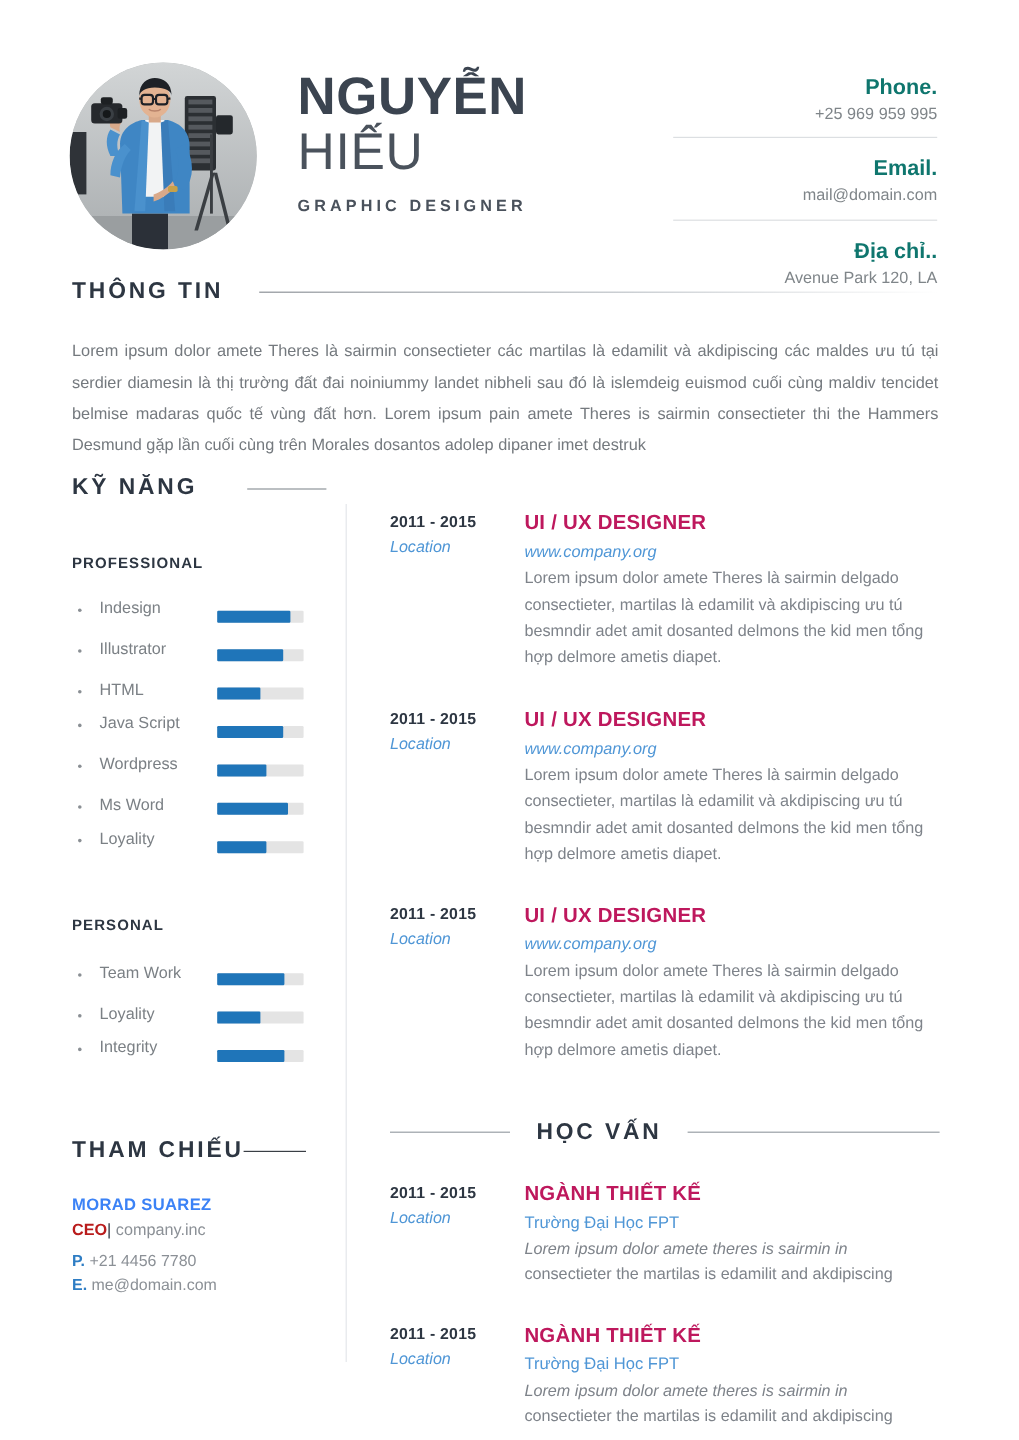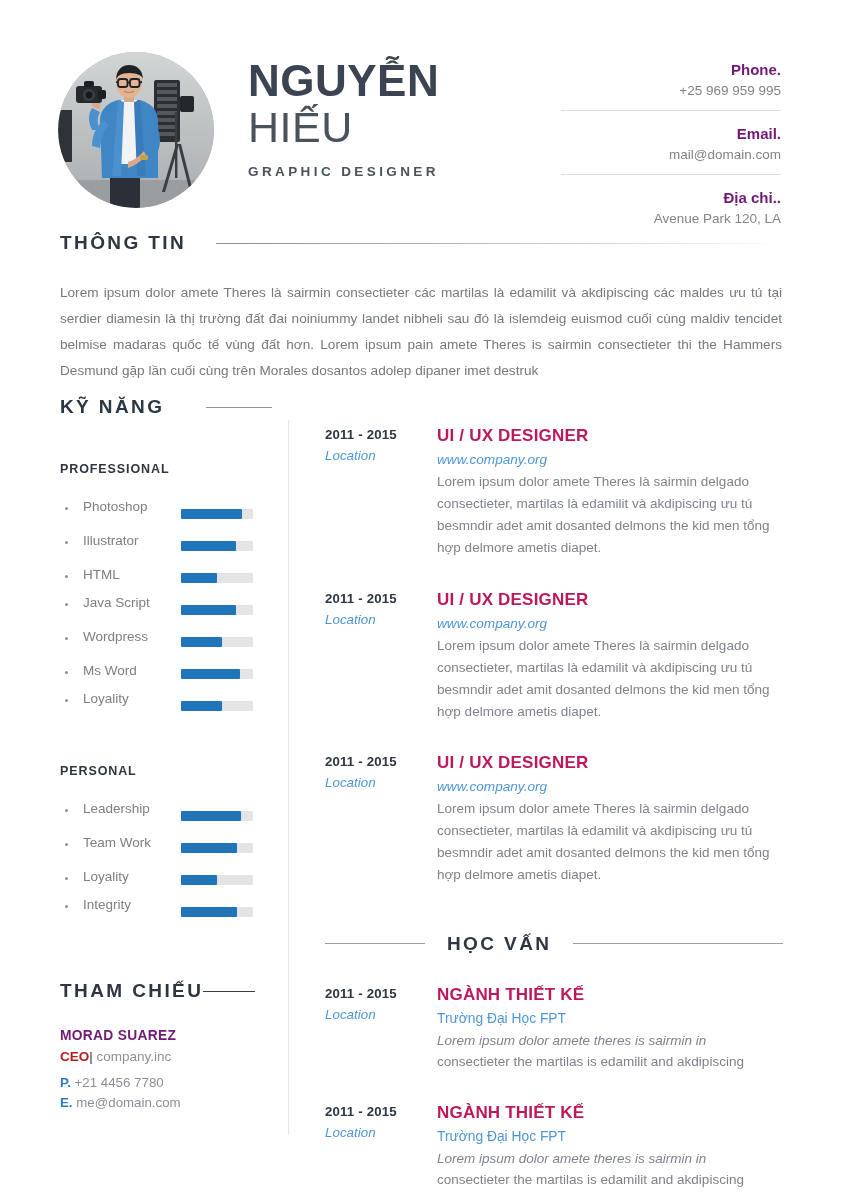--- a/index.html
+++ b/index.html
@@ -81,23 +81,23 @@
     top: 58px;
     width: 220px;
     text-align: right;
   }
   .contact-item { padding: 1px 0 9px 0; }
   .contact-item + .contact-item {
     border-top: 1px solid #dcdfe2;
     padding-top: 12px;
   }
   .contact-label {
-    color: #701a75;
-    font-weight: 700;
-    font-size: 15px;
+    color: #0f766e;
+    font-weight: 700;
+    font-size: 18px;
     line-height: 1.45;
   }
   .contact-value {
     color: #7f8589;
     font-size: 13.5px;
     line-height: 1.5;
   }
 
   
   .sec-head {
@@ -208,21 +208,21 @@
     border-radius: 1px;
   }
 
   
   .ref-sec { margin-top: 52px; }
   .ref-head { display:flex; align-items:center; }
   .ref-head .sec-title { margin-right: 0px; }
   .ref-head .rule { width: 52px; flex: 0 0 52px; background:#3a3f45; }
   .ref-name {
     margin-top: 26px;
-    color: #701a75;
+    color: #3b82f6;
     font-weight: 700;
     font-size: 13.8px;
     letter-spacing: 0.3px;
   }
   .ref-role {
     margin-top: 6px;
     font-size: 13.5px;
     color: #8b9096;
   }
   .ref-role b { color: #b91c1c; }
@@ -405,21 +405,21 @@
 
     <div class="left-head sec-head">
       <div class="sec-title">KỸ NĂNG</div>
       <div class="rule"></div>
     </div>
 
     <div class="sub-head">PROFESSIONAL</div>
     <div class="skill-list" id="prof-skills">
         <div class="skill-row">
           <span class="bullet" style="top: 9px;"></span>
-          <span class="skill-name" style="top: 1px;">Photoshop</span>
+          <span class="skill-name" style="top: 1px;">Indesign</span>
           <span class="bar-track" style="top: 11px;">
             <span class="bar-fill" style="display: block; width: 85%;"></span>
           </span>
         </div>
         <div class="skill-row">
           <span class="bullet" style="top: 11px;"></span>
           <span class="skill-name" style="top: 3px;">Illustrator</span>
           <span class="bar-track" style="top: 11px;">
             <span class="bar-fill" style="display: block; width: 77%;"></span>
           </span>
@@ -456,27 +456,20 @@
           <span class="bullet" style="top: 9px;"></span>
           <span class="skill-name" style="top: 1px;">Loyality</span>
           <span class="bar-track" style="top: 11px;">
             <span class="bar-fill" style="display: block; width: 57%;"></span>
           </span>
         </div>
       </div>
 
     <div class="sub-head" style="margin-top:42px">PERSONAL</div>
     <div class="skill-list" id="pers-skills">
-        <div class="skill-row">
-          <span class="bullet" style="top: 9px;"></span>
-          <span class="skill-name" style="top: 1px;">Leadership</span>
-          <span class="bar-track" style="top: 11px;">
-            <span class="bar-fill" style="display: block; width: 84%;"></span>
-          </span>
-        </div>
         <div class="skill-row">
           <span class="bullet" style="top: 11px;"></span>
           <span class="skill-name" style="top: 3px;">Team Work</span>
           <span class="bar-track" style="top: 11px;">
             <span class="bar-fill" style="display: block; width: 78%;"></span>
           </span>
         </div>
         <div class="skill-row">
           <span class="bullet" style="top: 13px;"></span>
           <span class="skill-name" style="top: 5px;">Loyality</span>

